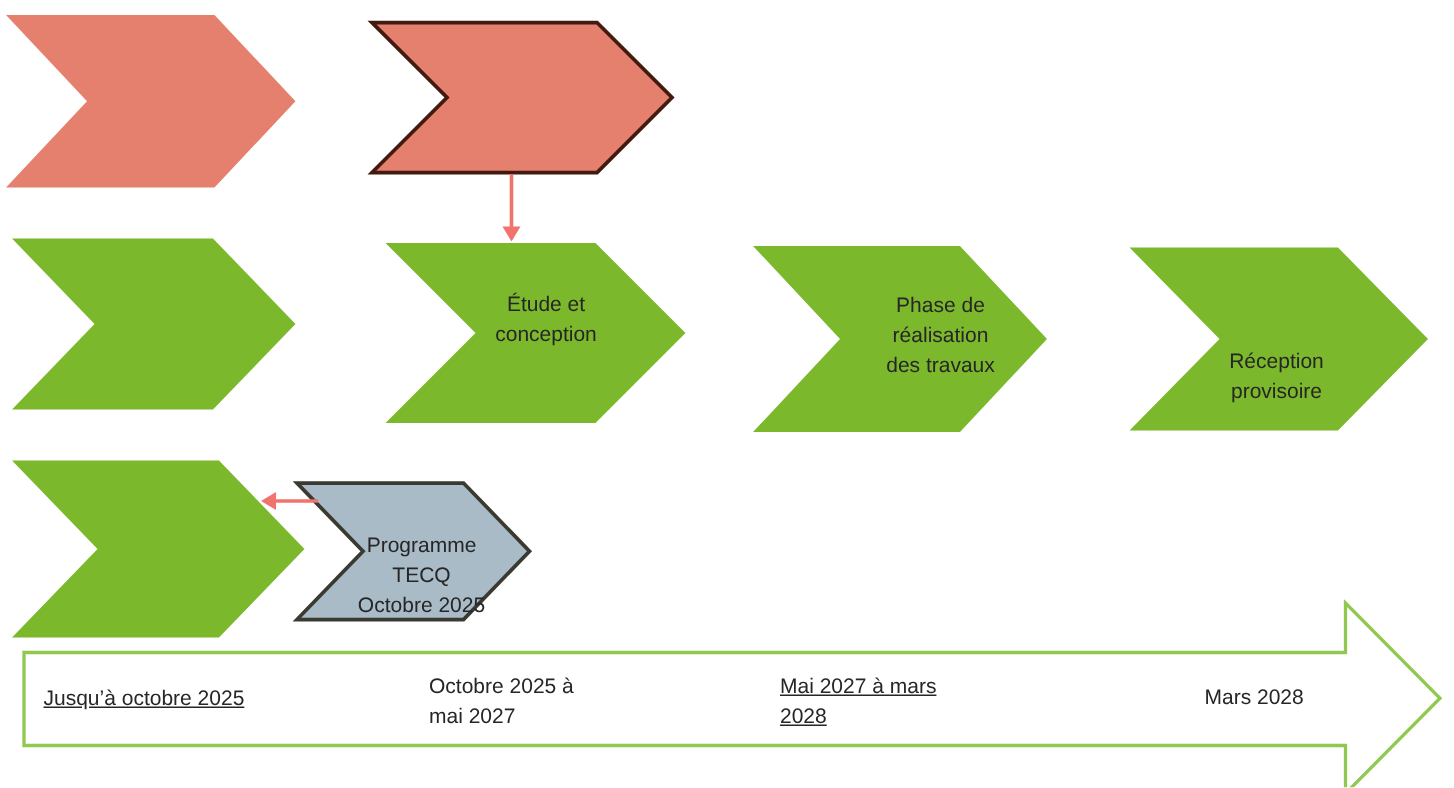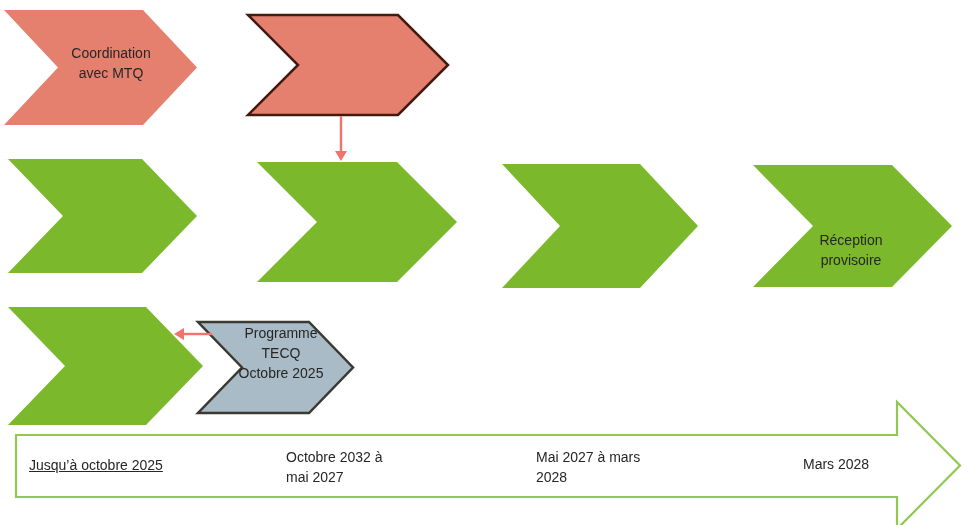--- a/index.html
+++ b/index.html
@@ -61,27 +61,30 @@
 
     <polygon class="shape-green" points="8,307 146,307 203,366 146,425 8,425 65,366"></polygon>
     <polygon class="shape-bluegray" points="198,322 309,322 353,367.5 309,413 198,413 242,367.5"></polygon>
 
     <line class="red-shaft" x1="212" y1="334" x2="184" y2="334"></line>
     <polygon class="red-head" points="184,328 184,340 174,334"></polygon>
 
     <path class="timeline-outline" d="M 16,435 L 897,435 L 897,402 L 960,465.5 L 897,529 L 897,497 L 16,497 Z"></path>
   </svg>
 
-  <div class="lbl" style="left:21px;  top:42px;  width:180px; height:42px;">Coordination
-avec MTQ</div>
+  <div class="lbl" style="left:274px; top:191px; width:180px; height:42px;">Étude et
+conception</div>
+  <div class="lbl" style="left:537px; top:192px; width:180px; height:62px;">Phase de
+réalisation
+des travaux</div>
   <div class="lbl" style="left:761px; top:205px; width:180px; height:42px;margin-top:24px;">Réception
 provisoire</div>
-  <div class="lbl" style="left:211px; top:322px; width:140px; height:62px;">Programme
+  <div class="lbl" style="left:211px; top:352px; width:140px; height:62px;">Programme
 TECQ
 Octobre 2025</div>
 
   <div class="tl-lbl" style="left:29px;  top:455px;text-decoration:underline;">Jusqu’à octobre 2025</div>
-  <div class="tl-lbl" style="left:286px; top:447px;">Octobre 2032 à
+  <div class="tl-lbl" style="left:286px; top:447px;">Octobre 2025 à
 mai 2027</div>
-  <div class="tl-lbl" style="left:536px; top:447px;">Mai 2027 à mars
+  <div class="tl-lbl" style="left:520px; top:447px;text-decoration:underline;">Mai 2027 à mars
 2028</div>
   <div class="tl-lbl" style="left:803px; top:454px;">Mars 2028</div>
 </div>
 
 </body></html>

